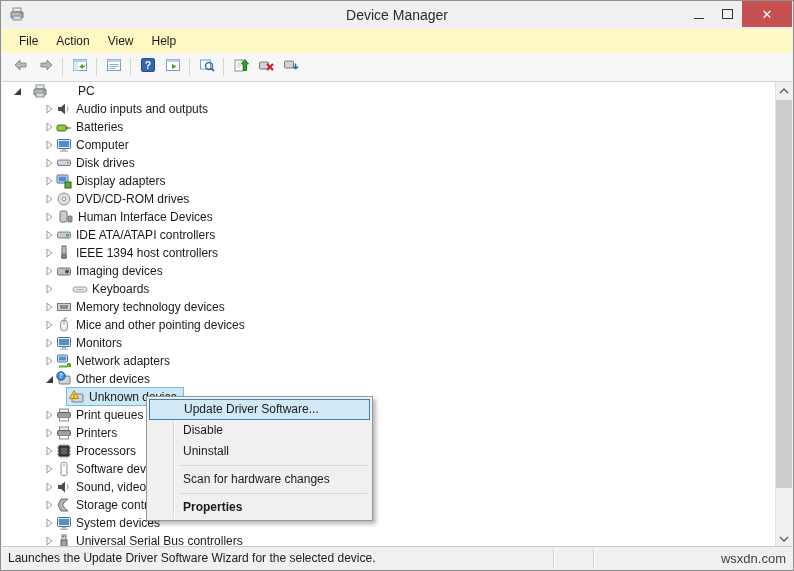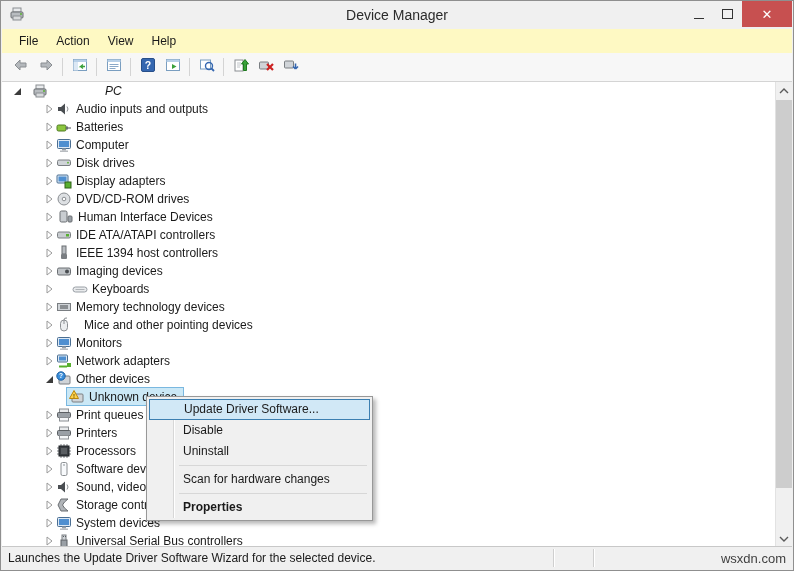--- a/index.html
+++ b/index.html
@@ -24,21 +24,21 @@
   .toolbar{position:absolute;top:52px;left:1px;right:1px;height:28px;background:#f7f7f7;border-bottom:1px solid #d4d4d4;display:flex;align-items:center;padding-left:6px;}
   .tbtn{width:25px;height:24px;display:flex;align-items:center;justify-content:center;}
   .tsep{width:1px;height:18px;background:#d4d4d4;margin:0 4px;}
   
   .tree{position:absolute;top:81px;left:1px;right:1px;bottom:23px;background:#ffffff;overflow:hidden;}
   .trow{position:relative;height:18px;}
   .expander{position:absolute;top:2px;width:14px;height:14px;}
   .rowcontent{position:absolute;top:0;height:18px;display:flex;align-items:center;white-space:nowrap;}
   .rowcontent .ticon{width:16px;height:16px;flex:none;margin-right:4px;}
   .tlabel{font-size:12px;color:#1a1a1a;}
-  .tlabel.gap{margin-left:53px;font-style:italic;}
+  .tlabel.gap{margin-left:26px;}
   .rowcontent.selected{background:#cbe8f6;outline:1px solid #7ab8e0;height:17px;padding:0 6px 0 2px;}
   
   .scrollbar{position:absolute;top:81px;right:1px;width:17px;bottom:23px;background:#f0f0f0;border-left:1px solid #e2e2e2;box-sizing:border-box;}
   .sb-btn{position:absolute;left:0;width:16px;height:17px;display:flex;align-items:center;justify-content:center;}
   .sb-up{top:0;}
   .sb-down{bottom:0;}
   .sb-thumb{position:absolute;left:0;top:18px;width:16px;height:388px;background:#cdcdcd;}
   
   .menu{position:absolute;left:145px;top:395px;width:227px;box-sizing:border-box;background:#f0f0f0;border:1px solid #989898;box-shadow:3px 3px 4px rgba(0,0,0,0.28);padding:2px;z-index:20;}
   .menu .gutter{position:absolute;left:26px;top:2px;bottom:2px;width:1px;background:#d7d7d7;box-shadow:1px 0 0 #ffffff;}
@@ -318,21 +318,21 @@
               <rect x="1.5" y="4.5" width="13" height="7" fill="#d0d4d8" stroke="#7a7e82"></rect>
               <rect x="4" y="6" width="8" height="4" fill="#8a8e92"></rect>
             </svg></span>
           <span class="tlabel">Memory technology devices</span>
         </span>
       </div>
       <div class="trow">
         <span class="expander" style="left: 40px;"><svg width="14" height="14">
             <path d="M5 3 L10 7 L5 11 Z" fill="#ffffff" stroke="#9a9a9a"></path>
           </svg></span>
-        <span class="rowcontent" style="left: 54px; gap: 8px;">
+        <span class="rowcontent" style="left: 54px;">
           <span class="ticon"><svg width="16" height="16" viewBox="0 0 16 16">
               <rect x="4.5" y="3" width="7" height="11" rx="3.5" fill="#eceef0" stroke="#8a8e92"></rect>
               <path d="M8 3 v4" stroke="#8a8e92"></path>
               <path d="M8 3 q0 -2.5 3 -2" stroke="#8a8e92" fill="none"></path>
             </svg></span>
           <span class="tlabel">Mice and other pointing devices</span>
         </span>
       </div>
       <div class="trow">
         <span class="expander" style="left: 40px;"><svg width="14" height="14">

